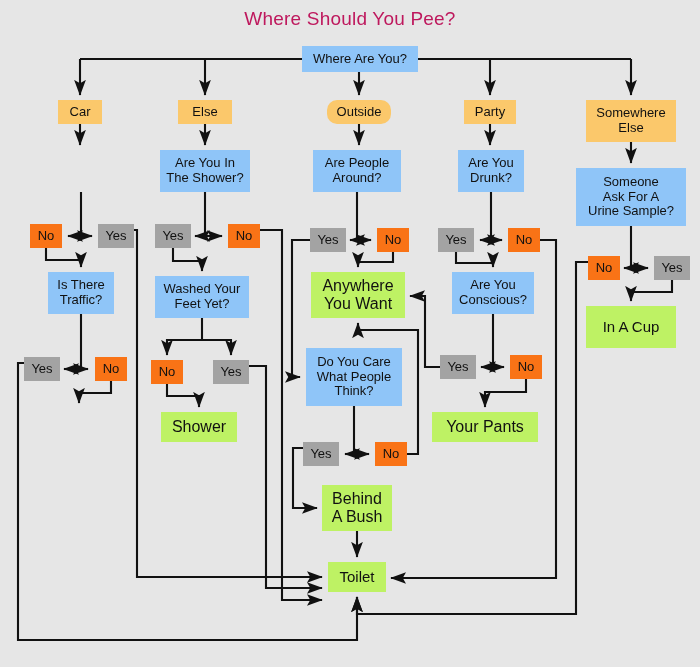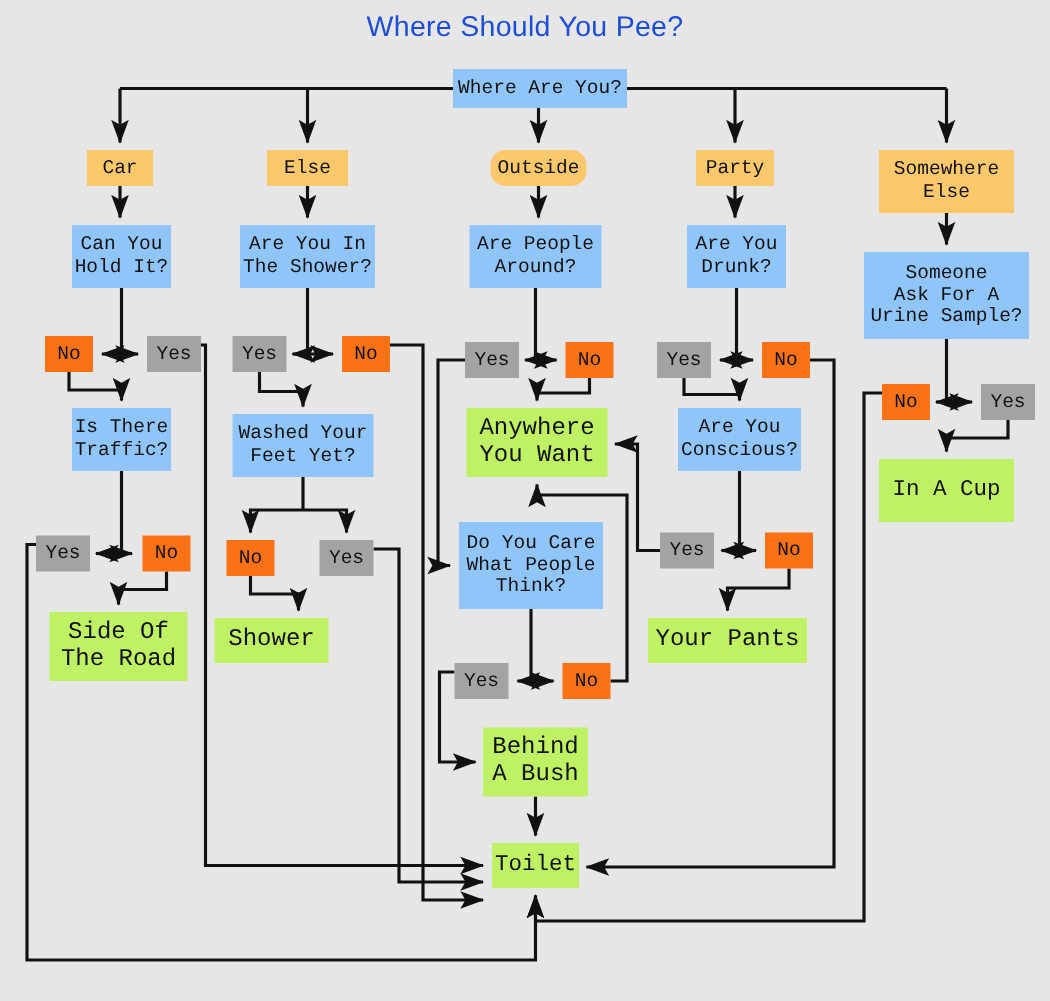--- a/index.html
+++ b/index.html
@@ -15,40 +15,40 @@
     font-family: "Liberation Sans", sans-serif;
     overflow: hidden;
   }
   #chart-title {
     position: absolute;
     left: 0;
     top: 8px;
     width: 700px;
     text-align: center;
     font-size: 19px;
-    color: #1d4ed8;
+    color: #be185d;
     font-family: "Liberation Sans", sans-serif;
     letter-spacing: 0.2px;
   }
   svg#edges {
     position: absolute;
     left: 0;
     top: 0;
     width: 700px;
     height: 667px;
   }
   .node {
     position: absolute;
     box-sizing: border-box;
     display: flex;
     align-items: center;
     justify-content: center;
     text-align: center;
     color: #111111;
-    font-family: Liberation Mono, monospace;
+    font-family: Liberation Sans, sans-serif;
     line-height: 1.12;
     white-space: pre-line;
     user-select: none;
   }
   .node.start    { background: #8fc5f8; font-size: 13px; }
   .node.category { background: #fbc86b; font-size: 13px; }
   .node.question { background: #8fc5f8; font-size: 13px; }
   .node.answer-yes { background: #a3a3a3; font-size: 13px; }
   .node.answer-no  { background: #f97316; font-size: 13px; }
   .node.outcome  { background: #bef264; font-size: 16px; }
@@ -162,22 +162,20 @@
 
   <div class="node start" style="left:302px; top:46px;  width:116px; height:26px;">Where Are You?</div>
 
   <div class="node category" style="left:58px;  top:100px; width:44px;  height:24px;">Car</div>
   <div class="node category" style="left:178px; top:100px; width:54px;  height:24px;">Else</div>
   <div class="node category" style="left:327px; top:100px; width:64px;  height:24px;border-radius:10px;">Outside</div>
   <div class="node category" style="left:464px; top:100px; width:52px;  height:24px;">Party</div>
   <div class="node category" style="left:586px; top:100px; width:90px;  height:42px;">Somewhere
 Else</div>
 
-  <div class="node question" style="left:48px;  top:150px; width:66px;  height:42px;">Can You
-Hold It?</div>
   <div class="node question" style="left:160px; top:150px; width:90px;  height:42px;">Are You In
 The Shower?</div>
   <div class="node question" style="left:313px; top:150px; width:88px;  height:42px;">Are People
 Around?</div>
   <div class="node question" style="left:458px; top:150px; width:66px;  height:42px;">Are You
 Drunk?</div>
   <div class="node question" style="left:576px; top:168px; width:110px; height:58px;">Someone
 Ask For A
 Urine Sample?</div>
 
@@ -205,23 +203,21 @@
   <div class="node answer-yes" style="left:24px;  top:357px; width:36px; height:24px;">Yes</div>
   <div class="node answer-no" style="left:95px;  top:357px; width:32px; height:24px;">No</div>
   <div class="node answer-no" style="left:151px; top:360px; width:32px; height:24px;">No</div>
   <div class="node answer-yes" style="left:213px; top:360px; width:36px; height:24px;">Yes</div>
   <div class="node question" style="left:306px; top:348px; width:96px; height:58px;">Do You Care
 What People
 Think?</div>
   <div class="node answer-yes" style="left:440px; top:355px; width:36px; height:24px;">Yes</div>
   <div class="node answer-no" style="left:510px; top:355px; width:32px; height:24px;">No</div>
 
-  <div class="node outcome" style="left:33px;  top:408px; width:92px;  height:46px;">Side Of
-The Road</div>
-  <div class="node outcome" style="left:143px; top:412px; width:76px;  height:30px;">Shower</div>
+  <div class="node outcome" style="left:161px; top:412px; width:76px;  height:30px;">Shower</div>
   <div class="node outcome" style="left:432px; top:412px; width:106px; height:30px;">Your Pants</div>
   <div class="node answer-yes" style="left:303px; top:442px; width:36px; height:24px;">Yes</div>
   <div class="node answer-no" style="left:375px; top:442px; width:32px; height:24px;">No</div>
   <div class="node outcome" style="left:322px; top:485px; width:70px;  height:46px;">Behind
 A Bush</div>
   <div class="node outcome small" style="left:328px; top:562px; width:58px; height:30px;text-align:right;">Toilet</div>
 
 </div>
 
 </body></html>

